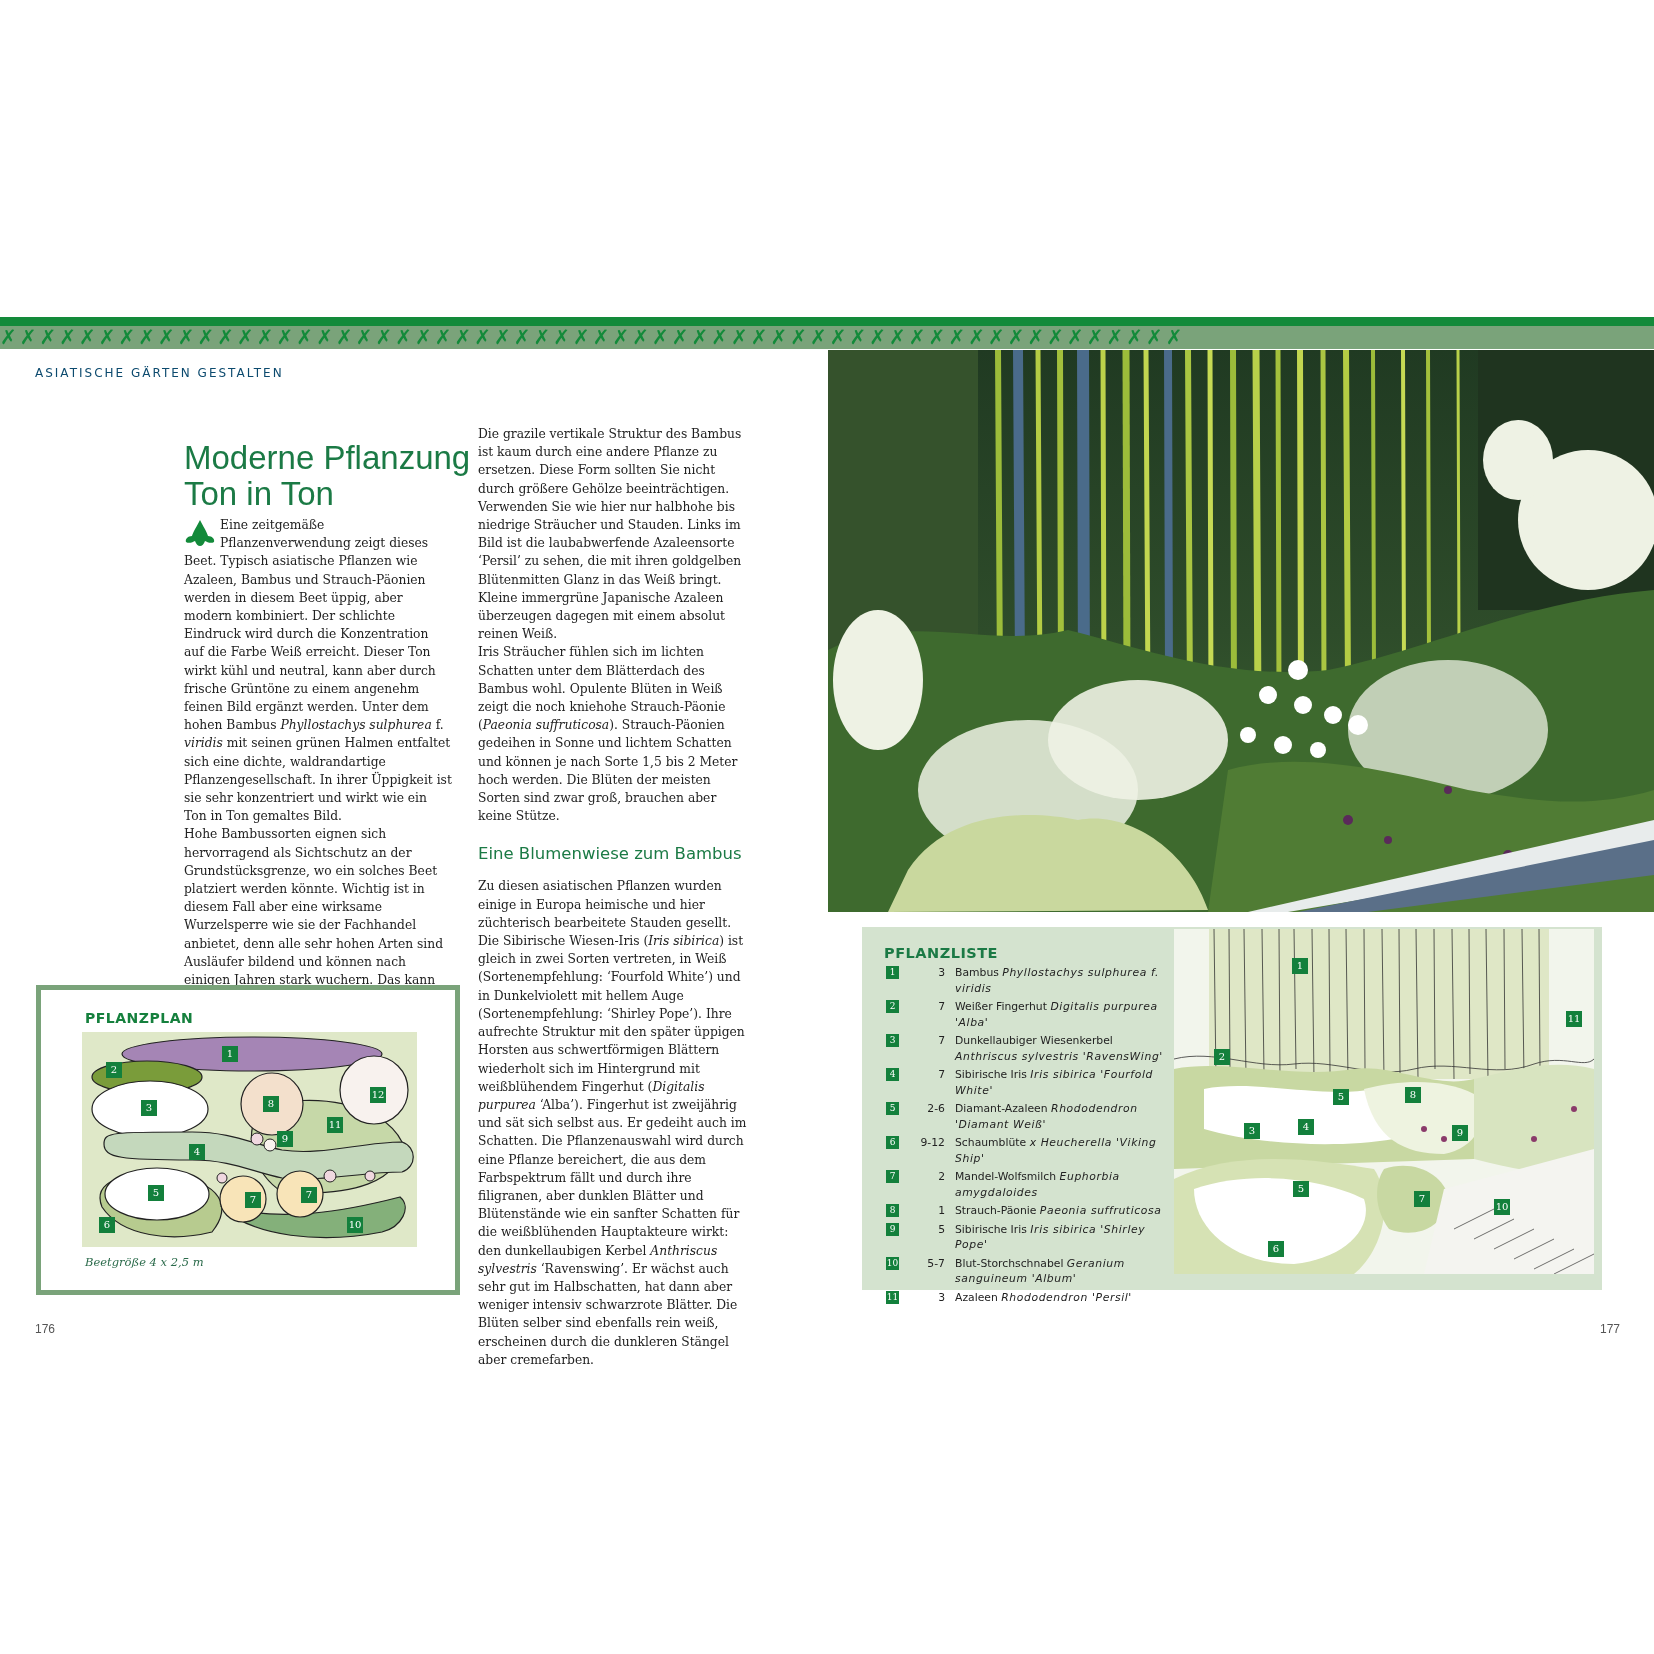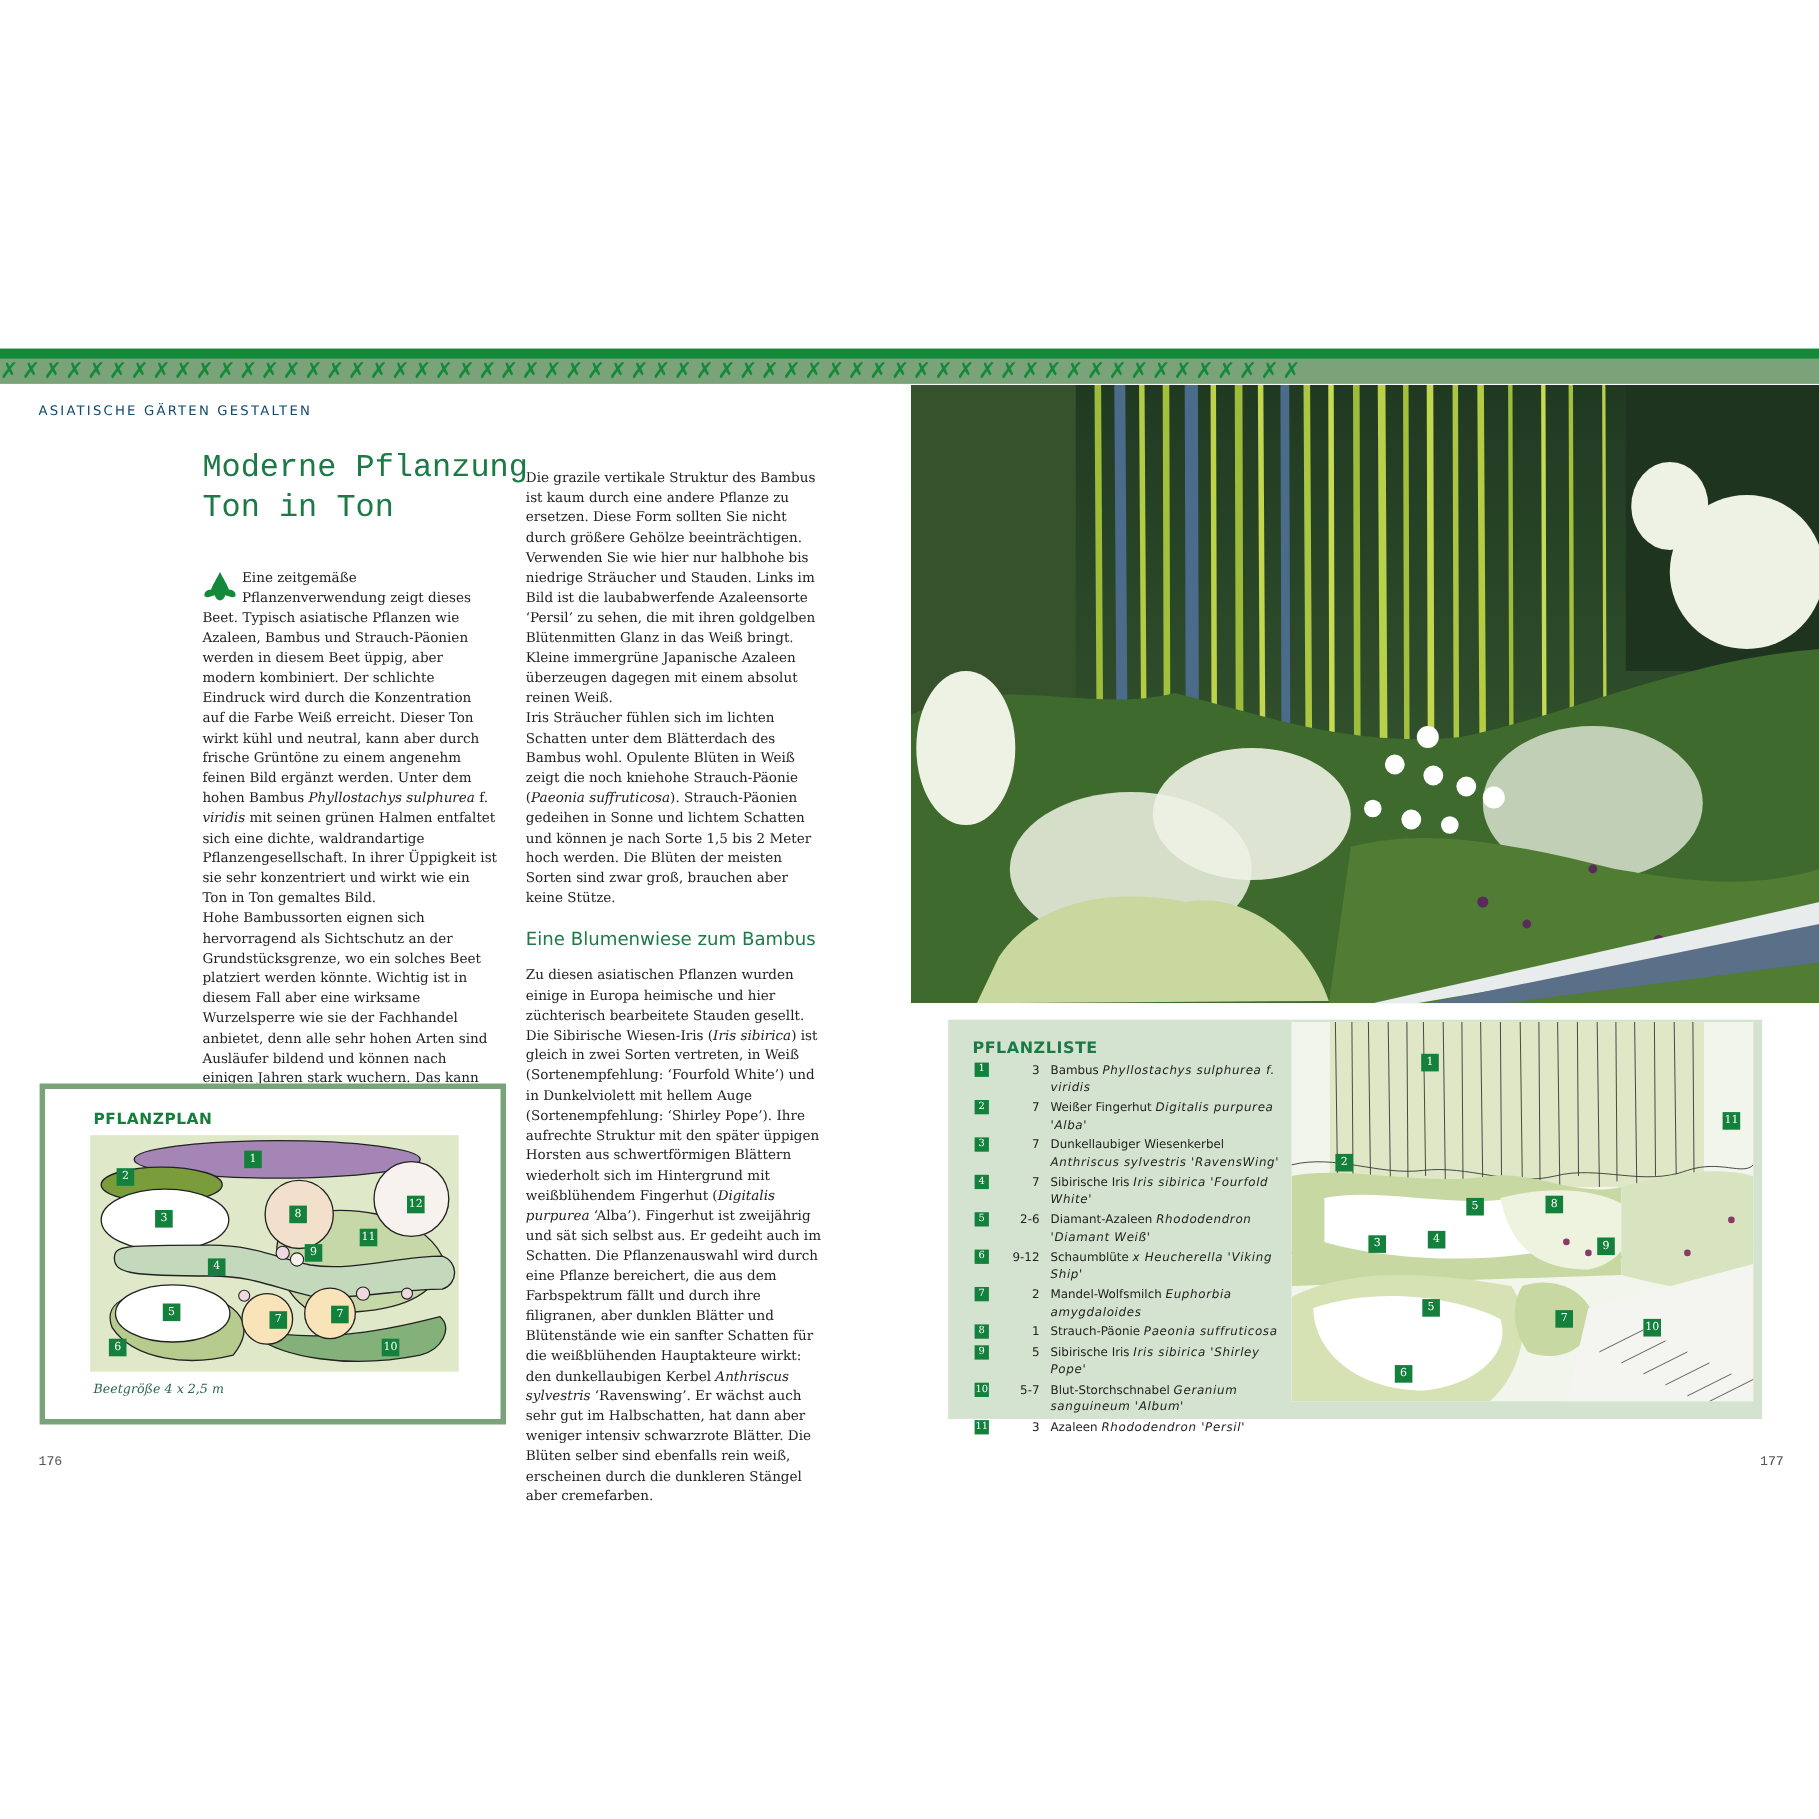--- a/index.html
+++ b/index.html
@@ -1,21 +1,21 @@
 <!DOCTYPE html>
 <html><head>
 <meta charset="utf-8">
 <style>
   html, body { margin:0; padding:0; background:#ffffff; }
   body { width:1654px; height:1654px; position:relative; overflow:hidden; font-family:"DejaVu Serif", serif; color:#1e1e1e; }
   .band { position:absolute; left:0; top:317px; width:1654px; height:32px; background:#7aa37a; }
   .band-top { position:absolute; left:0; top:317px; width:1654px; height:9px; background:#138a3a; }
   .band-pattern { position:absolute; left:0; top:326px; width:1654px; height:22px; overflow:hidden; white-space:nowrap; font-family:"DejaVu Sans", sans-serif; font-weight:bold; font-size:20px; line-height:22px; color:#138a3a; letter-spacing:3px; }
   .running-head { position:absolute; left:35px; top:366px; font-family:"DejaVu Sans", sans-serif; font-size:12px; letter-spacing:2px; color:#0c4a6e; }
-  .title { position:absolute; left:184px; top:408px; font-family:Liberation Mono, monospace; font-size:29px; line-height:36px; color:#1b7a45; font-weight:normal; }
+  .title { position:absolute; left:184px; top:440px; font-family:Liberation Sans, sans-serif; font-size:33px; line-height:36px; color:#1b7a45; font-weight:normal; }
   .col { position:absolute; font-family:"DejaVu Serif", serif; font-size:12.3px; line-height:18.2px; color:#222; text-align:left; }
   .col p { margin:0; }
   .col1 { left:184px; top:516px; width:268px; }
   .col2 { left:478px; top:425px; width:270px; }
   .dropcap { float:left; width:32px; height:30px; margin:2px 4px 0 0; }
   .subhead { font-family:"DejaVu Sans", sans-serif; font-size:16.5px; color:#1b7a45; margin:18px 0 12px 0 !important; line-height:22px; }
   .col i { font-style:italic; }
   .plan-box { position:absolute; left:36px; top:985px; width:414px; height:300px; border:5px solid #7aa37a; background:#fff; }
   .plan-title { position:absolute; left:44px; top:20px; font-family:"DejaVu Sans", sans-serif; font-weight:bold; font-size:14px; color:#15803d; letter-spacing:0.5px; }
   .plan-area { position:absolute; left:41px; top:42px; width:335px; height:215px; background:#dfe8c8; }
@@ -23,21 +23,21 @@
   .photo { position:absolute; left:828px; top:350px; width:826px; height:562px; overflow:hidden; }
   .list-box { position:absolute; left:862px; top:927px; width:740px; height:363px; background:#d4e3cf; }
   .list-title { position:absolute; left:22px; top:18px; font-family:"DejaVu Sans", sans-serif; font-weight:bold; font-size:14.5px; color:#1b7a45; letter-spacing:0.5px; }
   .list { position:absolute; left:24px; top:38px; width:280px; font-family:"DejaVu Sans", sans-serif; font-size:10.8px; color:#222; }
   .row { position:relative; display:flex; align-items:flex-start; margin-bottom:3px; line-height:15.5px; }
   .badge { display:inline-block; width:13px; height:13px; background:#13803c; color:#fff; font-size:9px; line-height:13px; text-align:center; margin-top:1px; flex:none; font-family:"DejaVu Serif", serif; }
   .qty { width:46px; text-align:right; padding-right:10px; flex:none; }
   .name { flex:1; }
   .name i { font-style:italic; letter-spacing:0.6px; }
   .sketch { position:absolute; left:312px; top:2px; width:420px; height:345px; background:#e8f0e0; overflow:hidden; }
-  .pagenum { position:absolute; top:1322px; font-family:Liberation Mono, monospace; font-size:12px; color:#555; }
+  .pagenum { position:absolute; top:1322px; font-family:Liberation Sans, sans-serif; font-size:12px; color:#555; }
   .pn-left { left:35px; }
   .pn-right { left:1600px; }
   .sq { position:absolute; width:16px; height:16px; background:#13803c; color:#fff; font-family:"DejaVu Serif", serif; font-size:10px; line-height:16px; text-align:center; }
 </style>
 </head>
 <body>
 
 <div class="band"></div>
 <div class="band-top"></div>
 <div class="band-pattern">✗✗✗✗✗✗✗✗✗✗✗✗✗✗✗✗✗✗✗✗✗✗✗✗✗✗✗✗✗✗✗✗✗✗✗✗✗✗✗✗✗✗✗✗✗✗✗✗✗✗✗✗✗✗✗✗✗✗✗✗</div>

